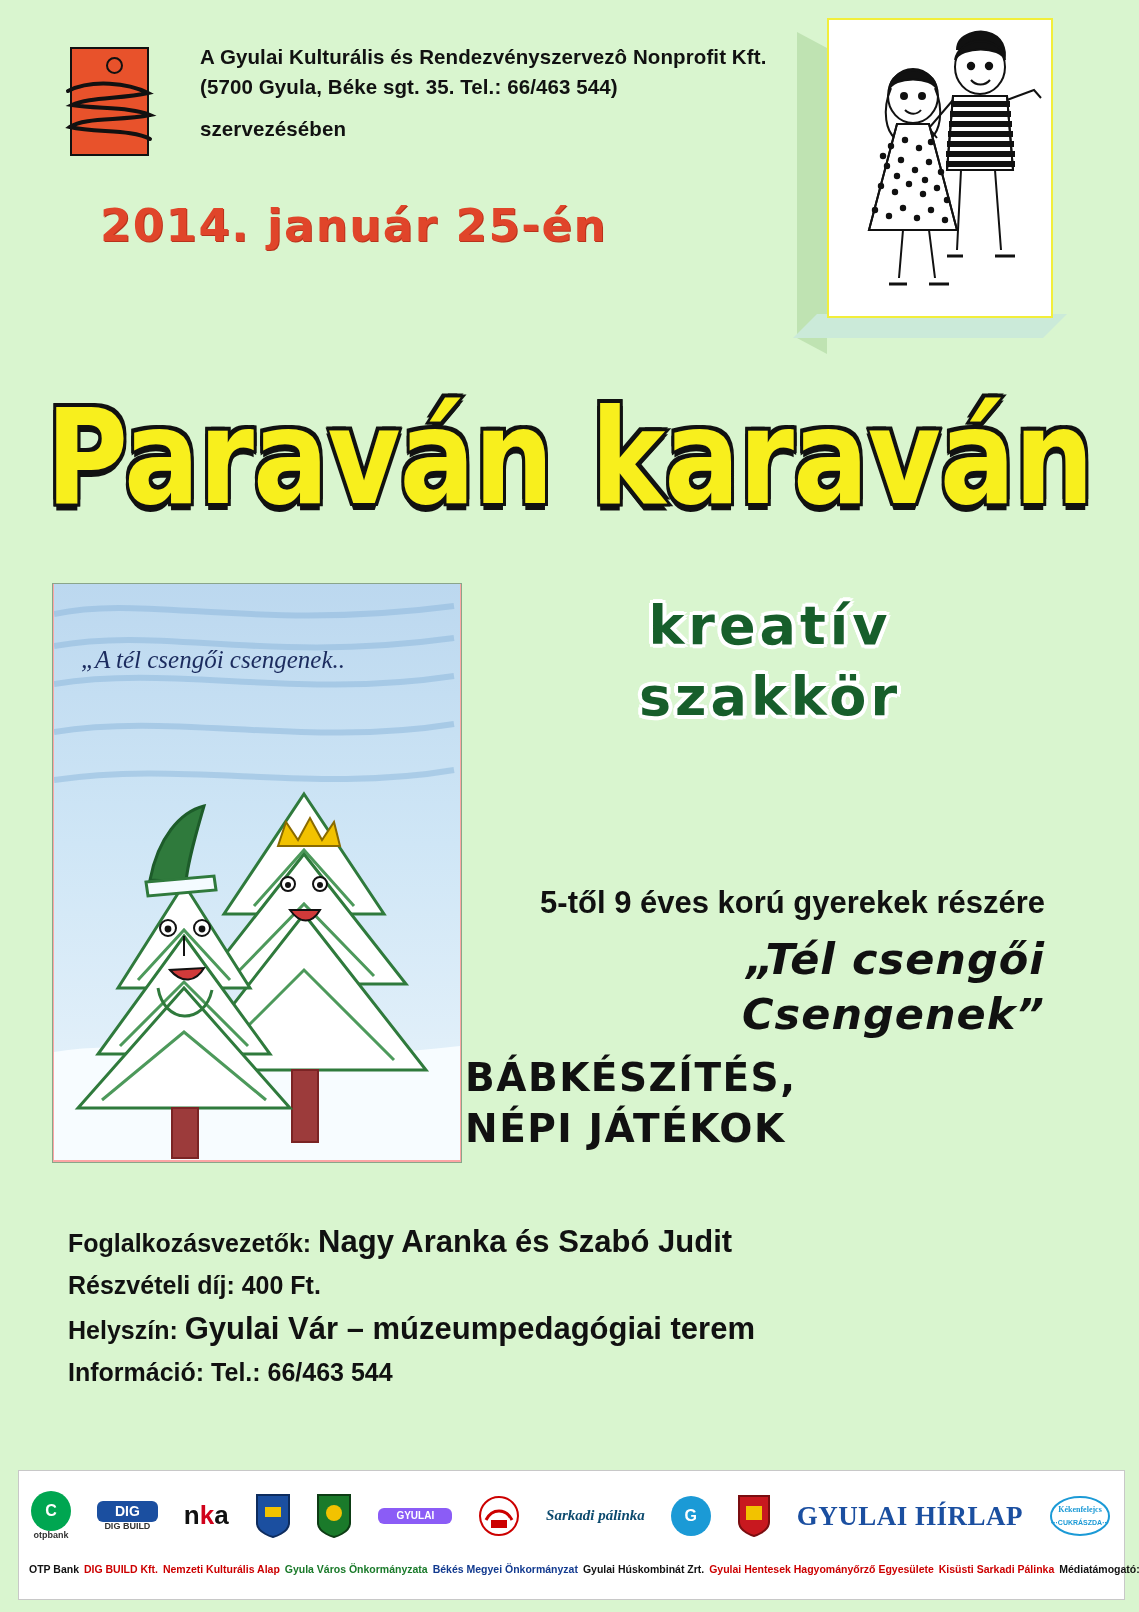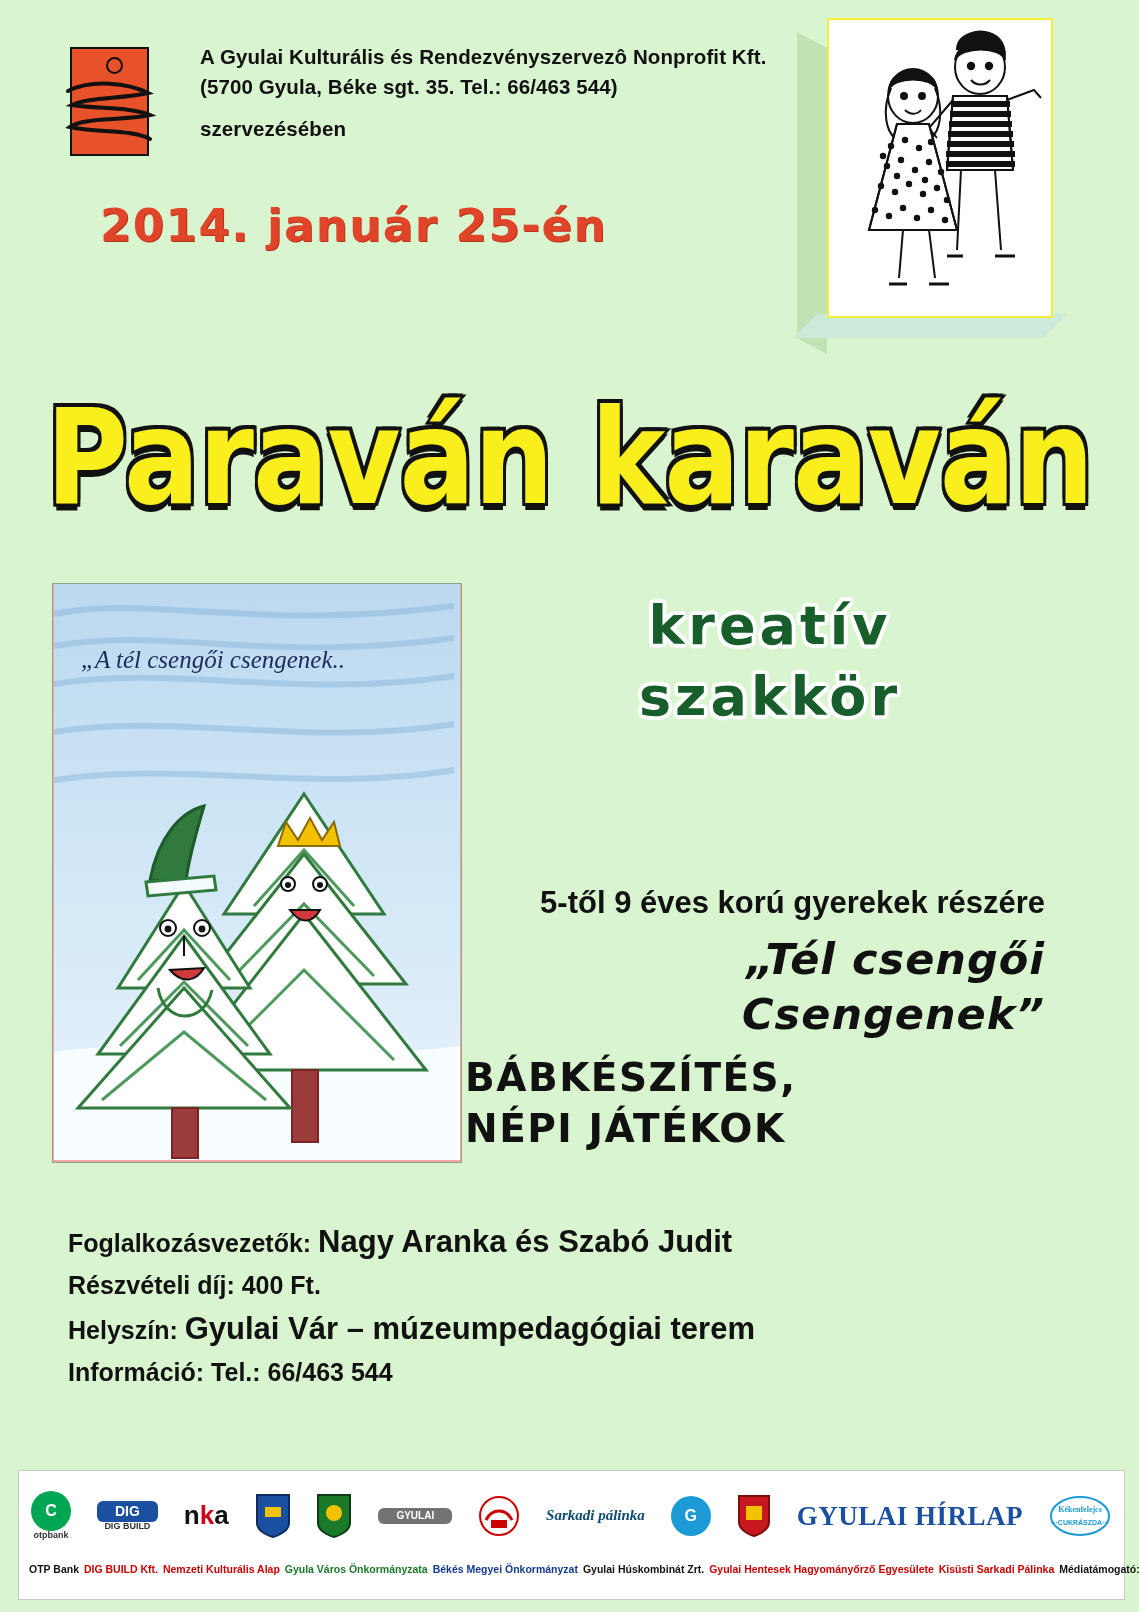--- a/index.html
+++ b/index.html
@@ -529,21 +529,21 @@
     </div>
 
     <div class="sponsor">
       <svg width="36" height="46" viewBox="0 0 36 46">
         <path d="M2 2 H34 V30 C34 40,18 44,18 44 C18 44,2 40,2 30 Z" fill="#1a7a2a" stroke="#0d3c14" stroke-width="2"></path>
         <circle cx="18" cy="20" r="8" fill="#f2c200"></circle>
       </svg>
     </div>
 
     <div class="sponsor">
-      <div class="boxlogo" style="background:#737373;font-size:10px;">GYULAI</div>
+      <div class="boxlogo" style="background:#8b5cf6;font-size:10px;">GYULAI</div>
     </div>
 
     <div class="sponsor">
       <svg width="42" height="44" viewBox="0 0 42 44">
         <circle cx="21" cy="22" r="19" fill="#fff" stroke="#cc0000" stroke-width="2"></circle>
         <path d="M8 26 C14 14,28 14,34 26" fill="none" stroke="#cc0000" stroke-width="3"></path>
         <rect x="13" y="26" width="16" height="8" fill="#cc0000"></rect>
       </svg>
     </div>
 

